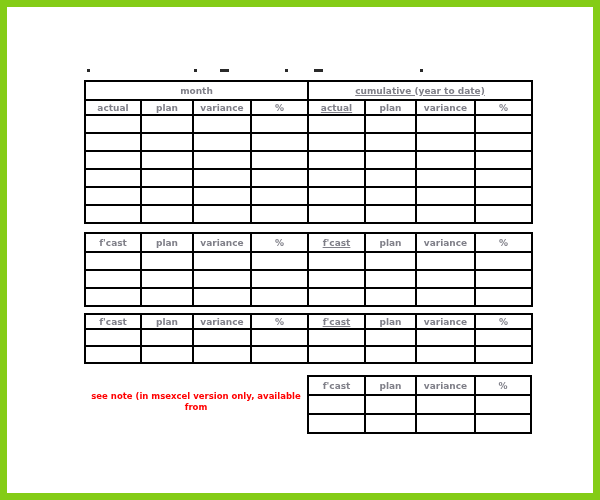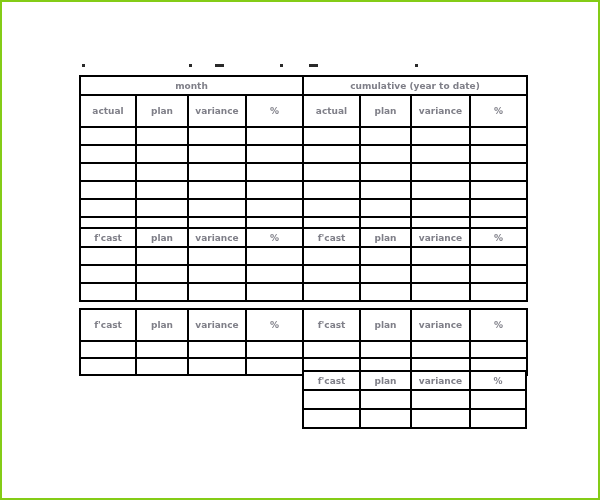--- a/index.html
+++ b/index.html
@@ -1,28 +1,28 @@
 <!DOCTYPE html>
 <html><head>
 <meta charset="utf-8">
 <style>
   html,body{margin:0;padding:0;}
   body{width:600px;height:500px;font-family:"DejaVu Sans","Liberation Sans",sans-serif;background:#ffffff;}
-  .page{position:relative;width:600px;height:500px;box-sizing:border-box;border:2px solid #84cc16;background:#ffffff;overflow:hidden;}
+  .page{position:relative;width:600px;height:500px;box-sizing:border-box;border:7px solid #84cc16;background:#ffffff;overflow:hidden;}
 
   
   .artifact{position:absolute;height:3px;background:#2a2a2a;top:62px;}
 
   table.t{position:absolute;border-collapse:collapse;table-layout:fixed;background:#ffffff;}
   table.t td, table.t th{border:2px solid #000000;padding:0;margin:0;overflow:hidden;}
   table.t th{font-weight:bold;font-size:9px;color:#7f7f88;text-align:center;vertical-align:middle;}
   table.t td{background:#ffffff;}
-  td.sep, th.sep{border-left-width:3px;}
+  td.sep, th.sep{border-left-width:3px;text-decoration:underline;}
   tr.gh{height:19px;}
-  tr.ch{height:32px;}
+  tr.ch{height:15px;}
   tr.dr{height:18px;}
   tr.dr2{height:17px;}
 
   .note{position:absolute;left:78px;top:384px;width:222px;text-align:center;color:#ff0000;
         font-size:8.5px;font-weight:bold;line-height:11px;}
 </style>
 </head>
 <body>
 
 <div class="page">
@@ -217,20 +217,21 @@
           <td></td>
           <td class="sep"></td>
           <td></td>
           <td></td>
           <td></td>
         </tr>
   </tbody>
     </table>
 
   <div class="note">
+    <div>see note (in msexcel version only, available from</div>
   </div>
 
   <table class="t" style="left:300px;top:368px;width:223px;">
     <colgroup>
       <col style="width:57px">
         <col style="width:51px">
         <col style="width:59px">
         <col style="width:56px">
     </colgroup>
     <tbody>

